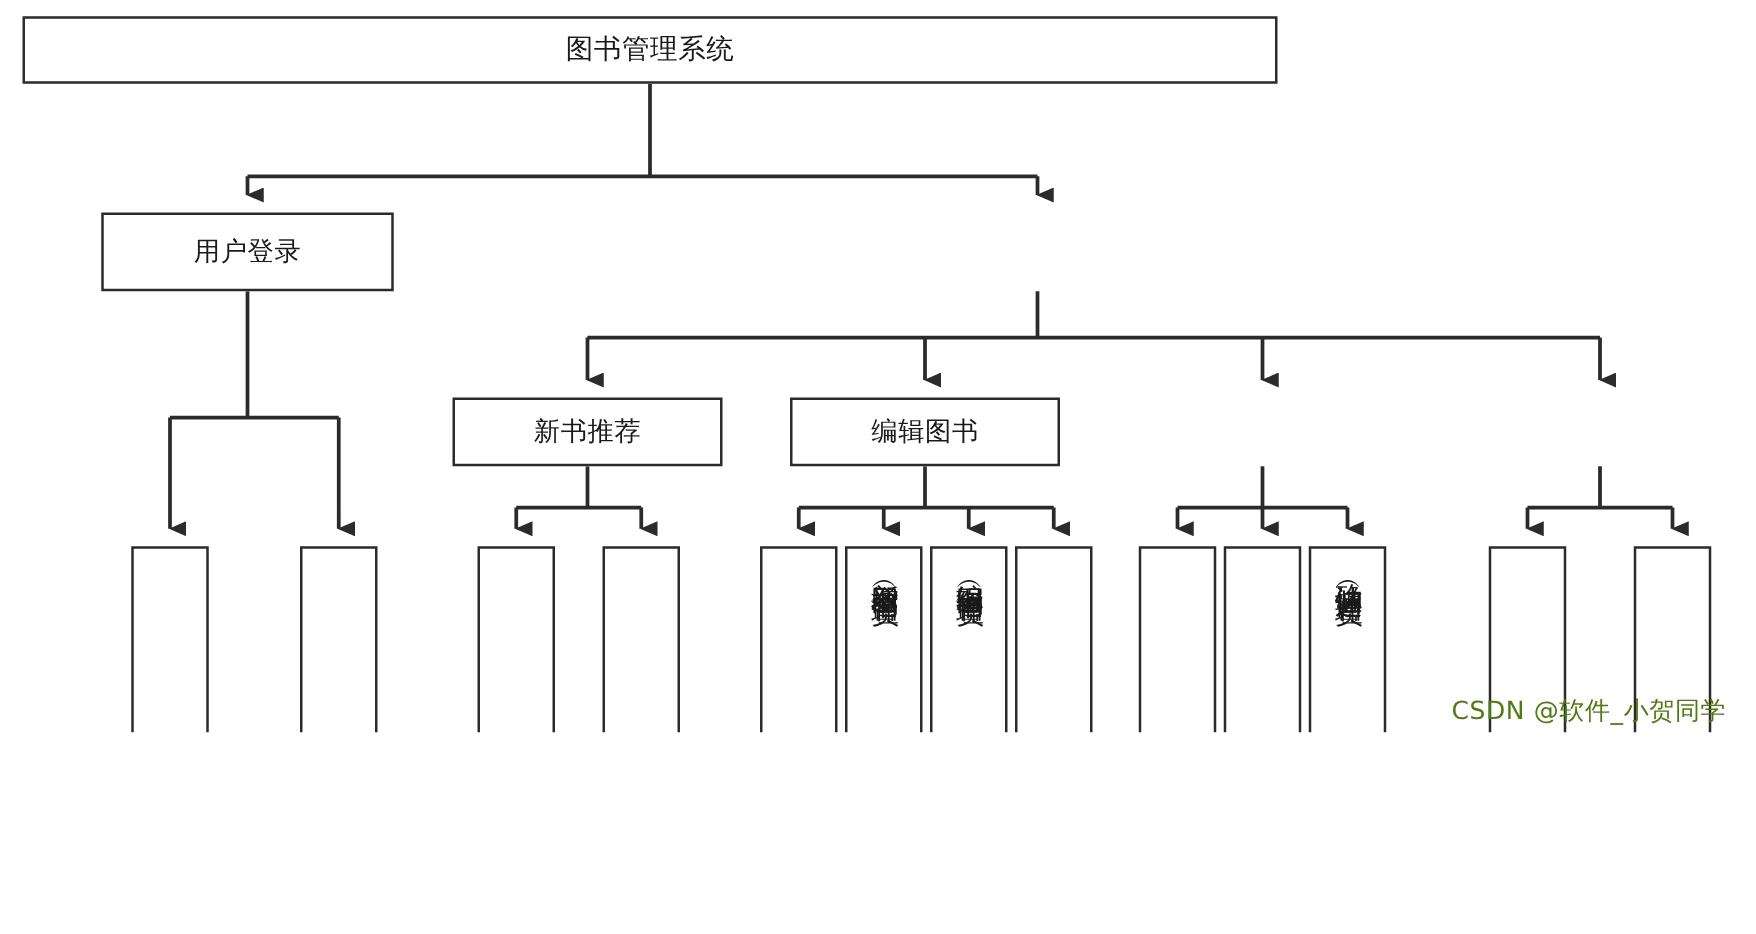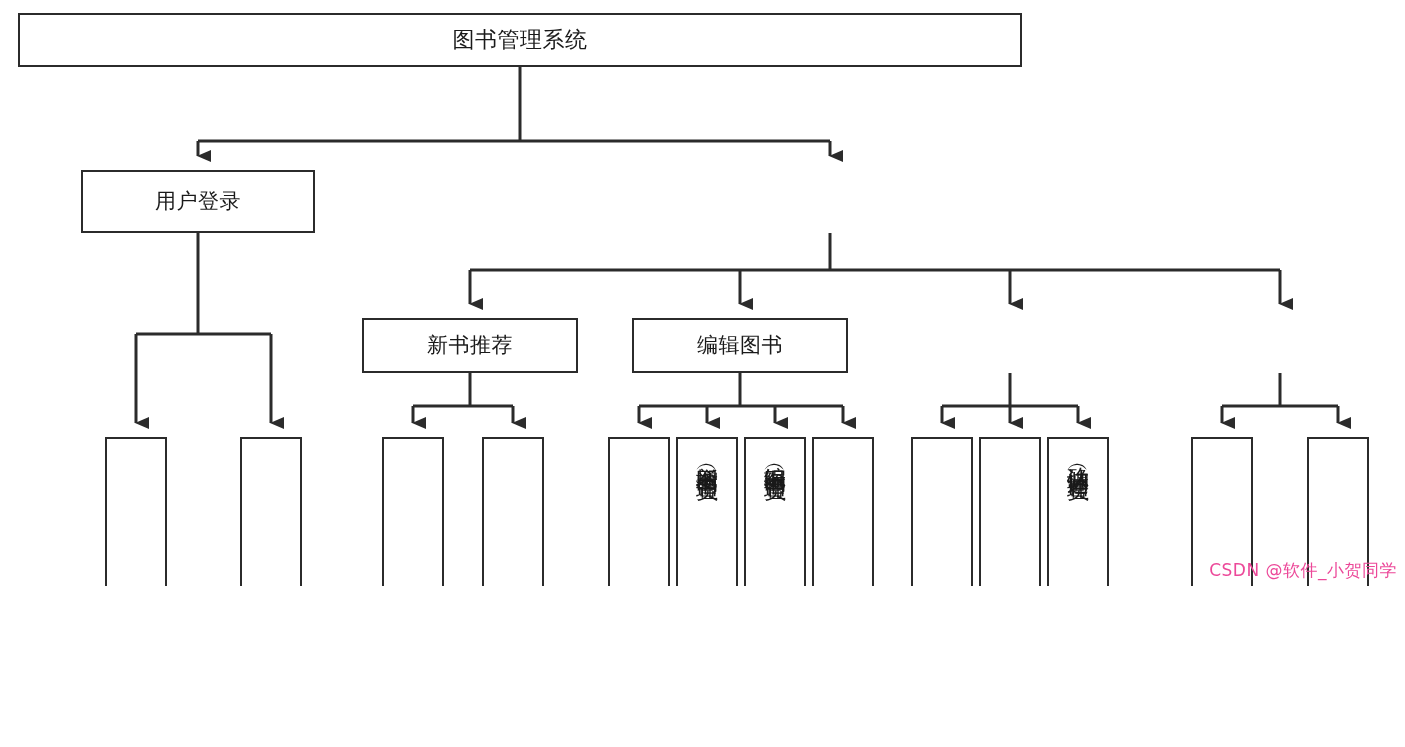--- a/index.html
+++ b/index.html
@@ -62,24 +62,24 @@
     font-size: 22px;
     letter-spacing: 2px;
     line-height: 1;
   }
   .node.vert.centered {
     align-items: center;
     padding-top: 0;
   }
   #watermark {
     position: absolute;
-    right: 8px;
+    right: 24px;
     bottom: 4px;
-    font-size: 17px;
-    color: #ec4899;
+    font-size: 20px;
+    color: #4d7c0f;
     font-family: "DejaVu Sans", "Liberation Sans", sans-serif;
     z-index: 5;
     white-space: pre;
     letter-spacing: 0.5px;
   }
 </style>
 </head>
 <body>
 
 <div id="diagram-root">

